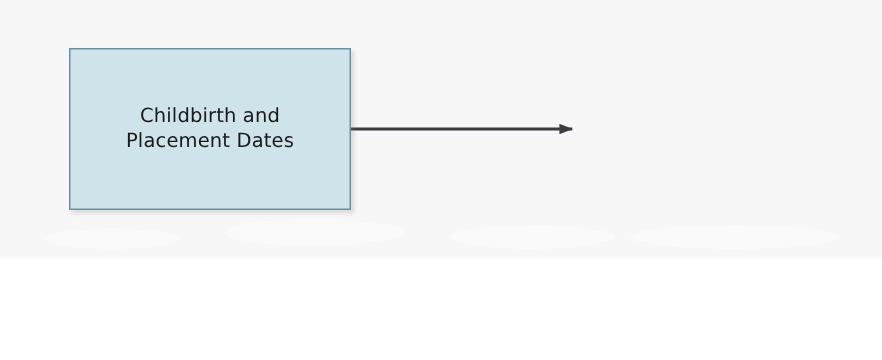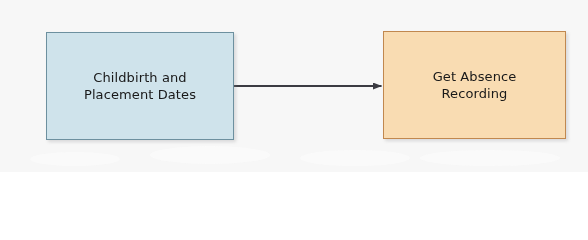--- a/index.html
+++ b/index.html
@@ -93,18 +93,14 @@
       </marker>
     </defs>
     <line x1="234" y1="86" x2="381.5" y2="86" stroke="#3b3b42" stroke-width="2" marker-end="url(#arrowhead-filled)"></line>
   </svg>
 
   <div class="node" id="node-childbirth">
     <span class="node-label">Childbirth and
 Placement Dates</span>
   </div>
 
-  <div class="node" id="node-absence">
-    <span class="node-label">Get Absence
-Recording</span>
-  </div>
 
 </div>
 
 </body></html>

